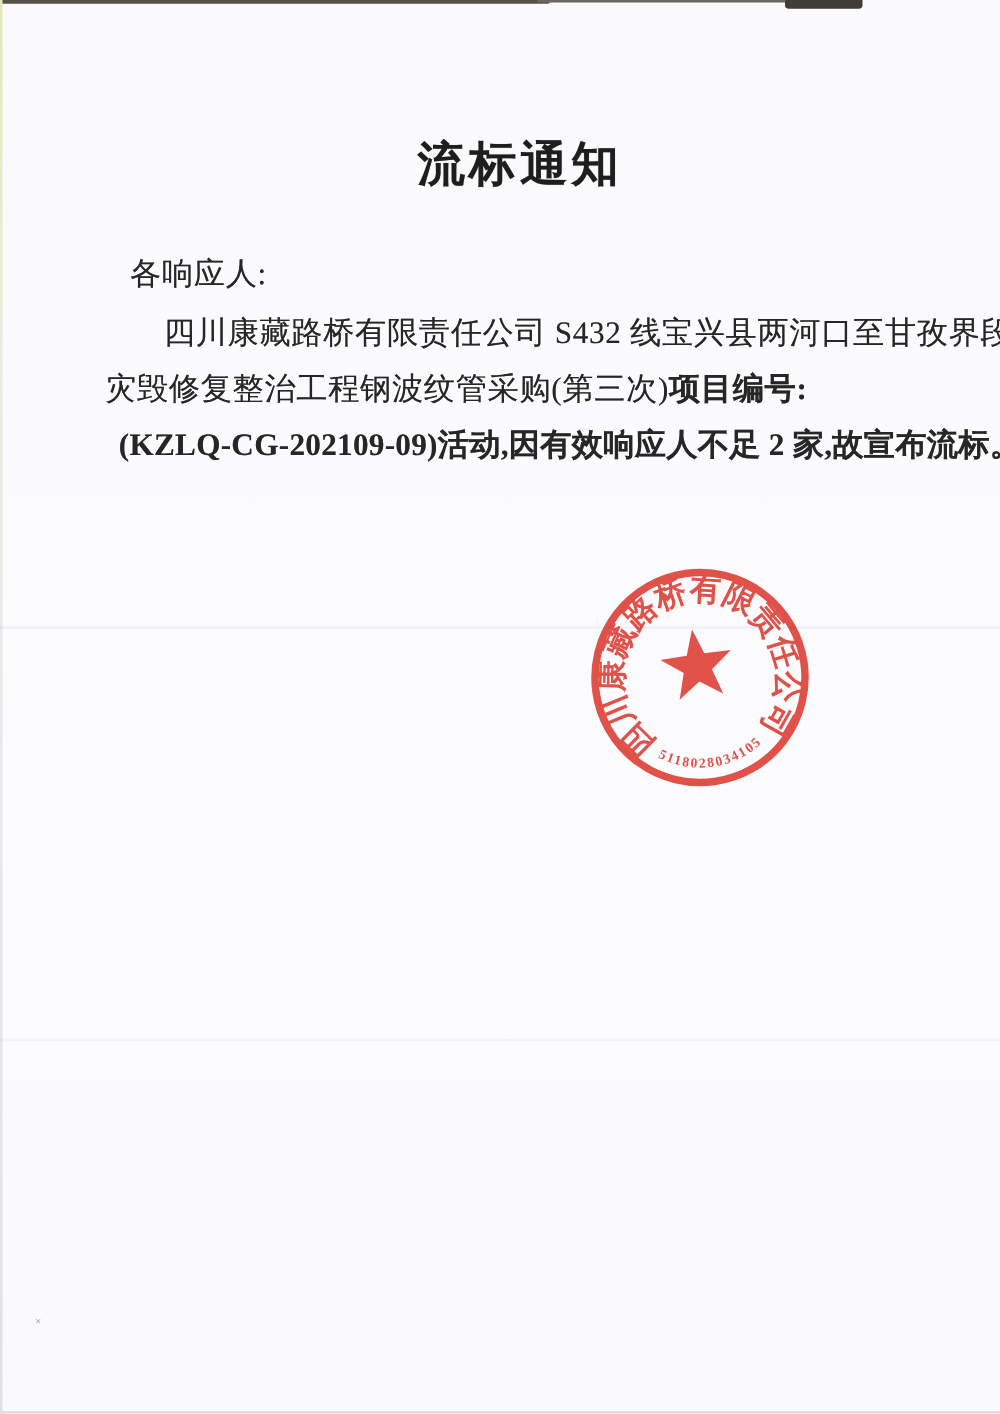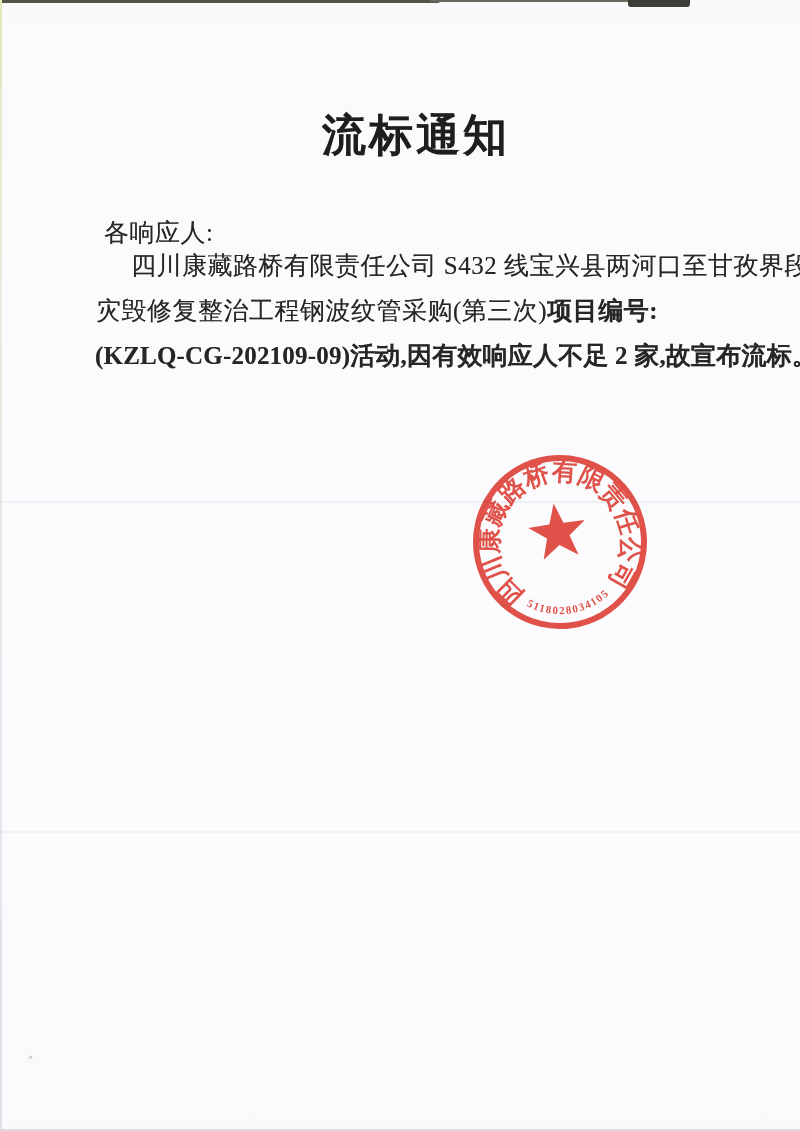--- a/index.html
+++ b/index.html
@@ -24,32 +24,32 @@
   .scan-bottom { position: absolute; bottom: 0; left: 0; width: 100%; height: 2px; background: #dcdde2; }
   .crease { position: absolute; left: 0; width: 100%; height: 2px; }
   .crease-1 { top: 501px; background: rgba(140,145,170,0.10); }
   .crease-2 { top: 831px; background: rgba(140,145,170,0.07); }
   .fleck { position: absolute; top: 1054px; left: 28px; width: 9px; height: 7px;
     color: #9a9aa2; font-size: 9px; line-height: 7px; }
 
   .doc-title {
     position: absolute; top: 106px; left: 0; width: 800px;
     text-align: center; padding-left: 32px;
-    font-size: 44px; font-weight: 700; color: #1e1e1e;
+    font-size: 38px; font-weight: 700; color: #1e1e1e;
     letter-spacing: 3px;
     text-shadow: 0 0 0.6px rgba(30,30,30,0.5);
   }
   .bodytext {
     position: absolute; color: #262626; font-size: 25px;
     letter-spacing: 0.5px; white-space: nowrap;
     text-shadow: 0 0 0.5px rgba(30,30,30,0.45);
   }
-  .salutation { left: 104px; top: 216px; }
+  .salutation { left: 104px; top: 202px; }
   .line-1 { left: 131px; top: 249px; }
-  .line-2 { left: 96px; top: 294px; }
+  .line-2 { left: 84px; top: 294px; }
   .line-3 { left: 95px; top: 339px; font-weight: 700; letter-spacing: 0.2px; }
   .bold-seg { font-weight: 700; }
   .purchaser { left: 384px; top: 454px; z-index: 2; }
   .dateline { left: 538px; top: 545px; z-index: 2; letter-spacing: 1px; }
 
   .seal {
     position: absolute; left: 460px; top: 442px; width: 200px; height: 200px;
     z-index: 3; opacity: 0.87; mix-blend-mode: multiply;
     transform: rotate(-8deg);
   }

